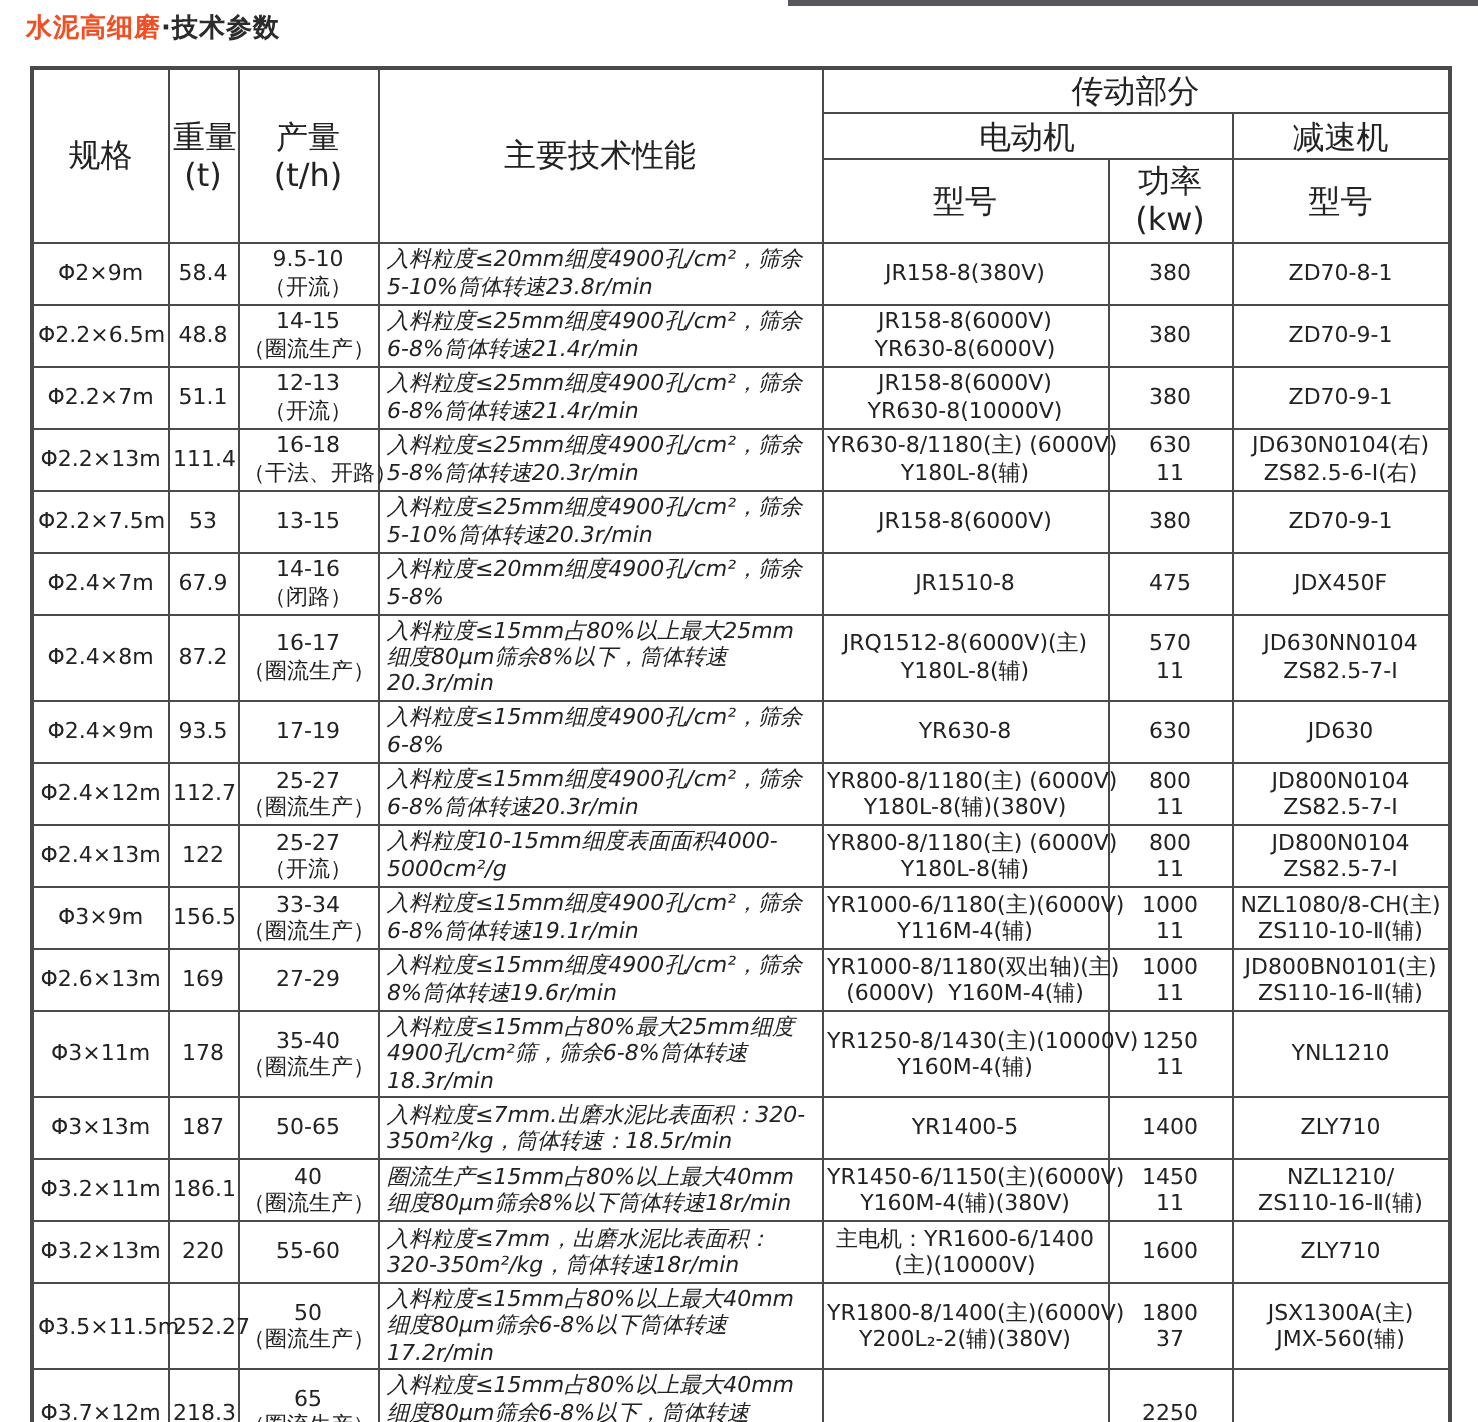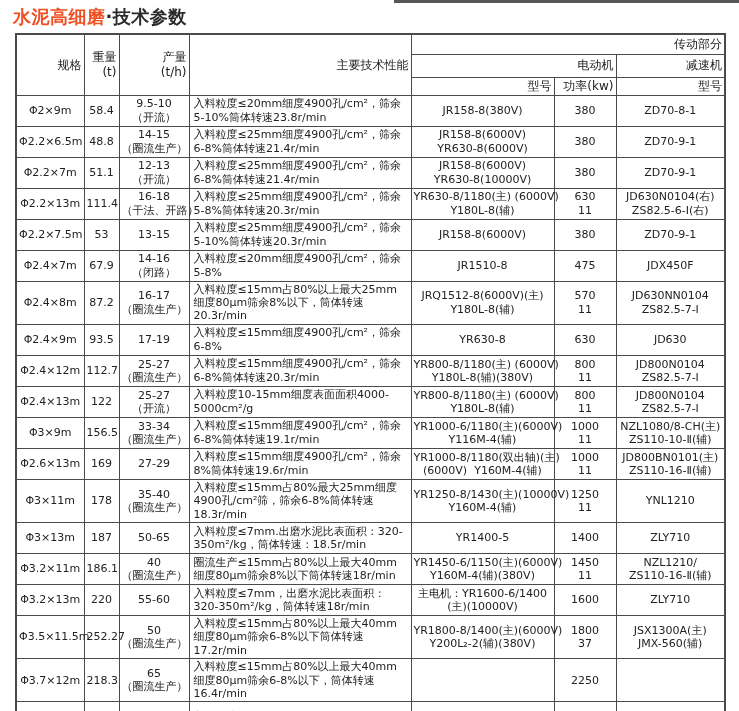--- a/index.html
+++ b/index.html
@@ -1,31 +1,31 @@
 <!DOCTYPE html>
 <html><head>
 <meta charset="utf-8">
 <style>
   html,body{margin:0;padding:0;background:#fff;}
   body{width:739px;height:711px;position:relative;overflow:hidden;
        font-family:"DejaVu Sans","Liberation Sans",sans-serif;color:#222;}
   .top-edge{position:absolute;top:0;left:394px;width:345px;height:3px;background:#55575b;}
-  .page-title{position:absolute;left:13px;top:5px;font-size:18px;font-weight:bold;
+  .page-title{position:absolute;left:13px;top:5px;font-size:13px;font-weight:bold;
               color:#2b2b2b;letter-spacing:.5px;white-space:nowrap;}
   table.spec{position:absolute;left:15px;top:33px;width:709px;border-collapse:collapse;
              table-layout:fixed;border:2px solid #4a4a4a;}
   th,td{border:1px solid #4a4a4a;font-weight:normal;font-size:11px;line-height:1.2;
         text-align:center;vertical-align:middle;padding:1px 2px;}
-  thead th{font-size:12px;text-align:right;}
+  thead th{font-size:16px;}
   thead tr.h1{height:20px;}
   thead tr.h2{height:23px;}
   thead tr.h3{height:18px;}
   tbody tr{height:31px;}
   td.pre,th.pre{white-space:pre;}
-  td.perf{text-align:left;padding:1px 4px;line-height:1.22;}
+  td.perf{text-align:left;padding:1px 4px;line-height:1.22;font-style:italic;}
   td.nowrap{white-space:nowrap;}
 </style>
 </head>
 <body>
 
 <div class="top-edge" style="background: rgb(85, 87, 91);"></div>
 
 <div class="page-title" style="color: rgb(43, 43, 43);"><span style="color: rgb(240, 78, 35);">水泥高细磨</span><span>·技术参数</span></div>
 
 <table class="spec">

